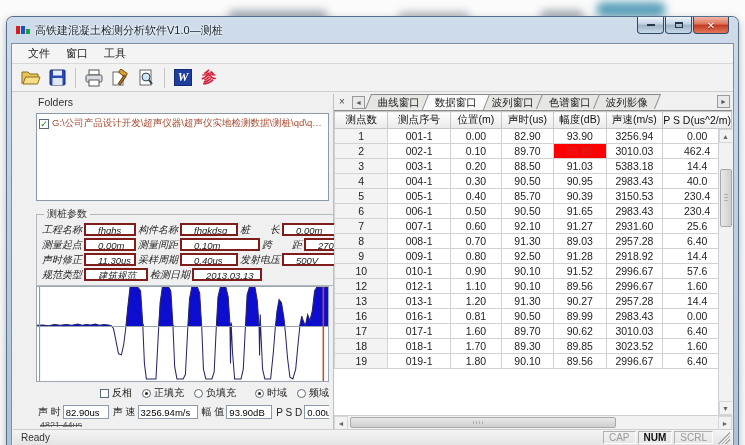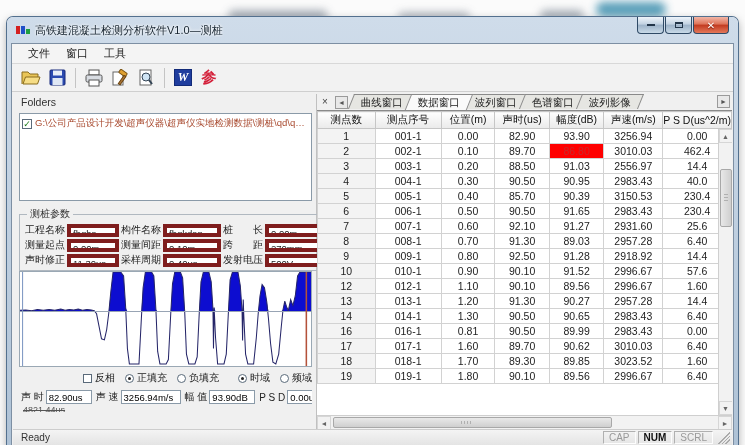--- a/index.html
+++ b/index.html
@@ -40,35 +40,35 @@
   .tbtn { width:26px; height:24px; display:flex; align-items:center; justify-content:center; }
   .tsep { width:1px; height:20px; background:#c4c4c4; margin:0 5px; }
   .word-glyph { width:18px; height:17px; background:#1f3d9e; border:1px solid #122a78; color:#fff;
     font-family:"Liberation Serif","DejaVu Serif",serif; font-style:italic; font-weight:bold;
     font-size:12px; display:flex; align-items:center; justify-content:center; }
   .param-glyph { color:#d4203a; font-size:15px; font-weight:bold; }
 
   .main { position:absolute; left:1px; right:1px; top:50px; bottom:17px; display:flex; }
 
   
-  .leftpanel { width:303px; padding:2px 4px 0 6px; position:relative; }
+  .leftpanel { width:303px; padding:2px 4px 0 6px; position:relative;margin-left:17px; }
   .panel-head { height:15px; font-size:10.5px; color:#333; padding-left:2px; }
   .folders-list { height:88px; background:#fff; border:1px solid #8a9aa8; margin-top:2px;
     padding:3px 2px; overflow:hidden; }
   .folder-item { display:flex; align-items:center; white-space:nowrap; overflow:hidden; }
   .cbx { width:10px; height:10px; border:1px solid #5a6a7a; background:#fff; flex:none;
     font-size:9px; line-height:9px; text-align:center; color:#1a7a1a; margin-right:3px; }
   .folder-path { font-size:9.5px; color:#a8492e; overflow:hidden; text-overflow:ellipsis; }
 
   .params { border:1px solid #b0b8c0; margin-top:6px; padding:1px 3px 3px 3px; }
   .params legend { font-size:10px; color:#333; padding:0 3px; margin-left:4px; }
-  .prow { display:flex; align-items:flex-end; margin-top:1px; }
+  .prow { display:flex; align-items:flex-start; margin-top:1px;font-style:italic; }
   .pl { font-size:10px; color:#222; white-space:nowrap; margin:0 2px 0 2px; }
-  .pi { background:#fff; border:4px solid #7f1d1d; height:13px; line-height:12px;
-    font-size:9.5px; color:#222; padding:0 2px; overflow:hidden; white-space:nowrap; flex:none; }
+  .pi { background:#fff; border:2px solid #7f1d1d; height:13px; line-height:12px;
+    font-size:9.5px; color:#222; padding:0 12px; overflow:hidden; white-space:nowrap; flex:none; }
 
   .wave-label { font-size:10.5px; color:#333; margin:5px 0 2px 4px; }
   .wave-box { height:96px; background:#fff; border:1px solid #9aa8b4; position:relative; }
   .wave-box svg { display:block; width:100%; height:100%; }
 
   .ctrl-row { display:flex; align-items:center; font-size:10px; color:#222;
     margin-top:4px; padding-left:64px; white-space:nowrap; }
   .ck { width:9px; height:9px; border:1px solid #5a6a7a; background:#fff; margin-right:3px; flex:none; }
   .rd { width:9px; height:9px; border:1px solid #5a6a7a; border-radius:50%; background:#fff;
     margin:0 3px 0 10px; flex:none; position:relative; }
@@ -243,31 +243,37 @@
                   <div class="pi" style="width: 52px;">fhghs</div>
                   <span class="pl">构件名称</span>
                   <div class="pi" style="width: 58px;">fhgkdsg</div>
                   <span class="pl">桩　　长</span>
                   <div class="pi" style="width: 56px;">0.00m</div>
                 </div>
                 <div class="prow">
                   <span class="pl">测量起点</span>
                   <div class="pi" style="width: 52px;">0.00m</div>
                   <span class="pl">测量间距</span>
-                  <div class="pi" style="width: 58px;">0.10m</div>
+                  <div class="pi" style="width: 80px;">0.10m</div>
                   <span class="pl">跨　　距</span>
                   <div class="pi" style="width: 56px;">270mm</div>
                 </div>
                 <div class="prow">
                   <span class="pl">声时修正</span>
                   <div class="pi" style="width: 52px;">11.30us</div>
                   <span class="pl">采样周期</span>
                   <div class="pi" style="width: 58px;">0.40us</div>
                   <span class="pl">发射电压</span>
                   <div class="pi" style="width: 56px;">500V</div>
+                </div>
+                <div class="prow">
+                  <span class="pl">规范类型</span>
+                  <div class="pi" style="width: 64px;">建筑规范</div>
+                  <span class="pl">检测日期</span>
+                  <div class="pi" style="width: 70px;">2013.03.13</div>
                 </div>
               </div>
           </fieldset>
 
           <div class="wave-box">
             <svg viewBox="0 0 282 94" preserveAspectRatio="none">
               <path d="M0.0,39.5 L0.0,38.3 L5.6,37.9 L11.3,38.7 L16.9,37.5 L22.6,38.3 L28.2,37.5 L33.8,38.3 L39.5,37.1 L43.7,38.3 L47.9,37.5 L52.2,37.9 L56.4,37.1 L60.6,38.3 L64.9,37.5 L69.1,37.9 L71.9,38.7 L74.2,39.5 L76.7,39.5 L79.0,39.5 L81.8,39.5 L84.0,39.5 L86.0,39.5 L88.0,19.7 L90.2,0.0 L92.5,0.0 L97.6,0.0 L100.4,3.9 L102.4,35.5 L104.1,39.5 L106.0,39.5 L108.3,39.5 L112.8,39.5 L115.3,39.5 L117.6,39.5 L119.3,15.8 L121.5,0.0 L123.8,0.0 L127.5,0.0 L129.7,3.9 L131.7,37.5 L133.4,39.5 L135.6,39.5 L138.2,39.5 L141.6,39.5 L143.8,39.5 L146.1,39.5 L147.8,11.8 L150.0,0.0 L152.3,0.0 L155.4,0.0 L157.6,5.9 L159.6,39.5 L161.3,39.5 L163.6,39.5 L166.1,39.5 L169.5,39.5 L171.7,39.5 L173.7,39.5 L175.4,9.9 L177.7,0.0 L179.9,0.0 L183.0,0.0 L185.3,9.9 L187.0,37.5 L187.5,39.5 L188.1,35.5 L189.5,39.5 L191.5,39.5 L193.7,39.5 L197.7,39.5 L199.9,39.5 L201.9,39.5 L203.6,7.9 L205.9,0.0 L208.1,0.0 L211.2,0.0 L213.5,13.8 L215.2,39.5 L215.7,39.5 L216.3,27.6 L216.9,39.5 L218.6,39.5 L220.8,39.5 L223.6,39.5 L226.4,39.5 L229.0,39.5 L231.0,39.5 L232.6,23.7 L234.6,12.6 L236.9,15.8 L239.1,29.6 L240.8,39.5 L242.8,39.5 L245.1,39.5 L247.9,39.5 L250.7,39.5 L253.2,39.5 L254.9,37.5 L256.6,29.2 L258.3,34.7 L260.0,38.7 L262.3,27.6 L264.5,33.6 L266.8,23.7 L269.0,3.9 L271.3,0.0 L274.1,0.0 L282.0,0.0 L282.0,39.5 Z" fill="#0d0dd0"></path>
               <path fill="none" stroke-width="1" d="M0.0,38.3 L5.6,37.9 L11.3,38.7 L16.9,37.5 L22.6,38.3 L28.2,37.5 L33.8,38.3 L39.5,37.1 L43.7,38.3 L47.9,37.5 L52.2,37.9 L56.4,37.1 L60.6,38.3 L64.9,37.5 L69.1,37.9 L71.9,38.7 L74.2,41.8 L76.7,54.8 L79.0,66.8 L81.8,67.9 L84.0,57.6 L86.0,41.2 L88.0,19.7 L90.2,0.0 L92.5,0.0 L97.6,0.0 L100.4,3.9 L102.4,35.5 L104.1,76.6 L106.0,91.9 L108.3,91.9 L112.8,91.9 L115.3,91.9 L117.6,46.7 L119.3,15.8 L121.5,0.0 L123.8,0.0 L127.5,0.0 L129.7,3.9 L131.7,37.5 L133.4,79.4 L135.6,91.9 L138.2,91.9 L141.6,91.9 L143.8,87.5 L146.1,41.2 L147.8,11.8 L150.0,0.0 L152.3,0.0 L155.4,0.0 L157.6,5.9 L159.6,39.5 L161.3,82.1 L163.6,91.9 L166.1,91.9 L169.5,91.9 L171.7,84.8 L173.7,41.2 L175.4,9.9 L177.7,0.0 L179.9,0.0 L183.0,0.0 L185.3,9.9 L187.0,37.5 L187.5,76.6 L188.1,35.5 L189.5,65.7 L191.5,91.9 L193.7,91.9 L197.7,91.9 L199.9,82.1 L201.9,41.2 L203.6,7.9 L205.9,0.0 L208.1,0.0 L211.2,0.0 L213.5,13.8 L215.2,39.5 L215.7,68.5 L216.3,27.6 L216.9,43.9 L218.6,82.1 L220.8,91.9 L223.6,91.9 L226.4,91.9 L229.0,65.7 L231.0,39.5 L232.6,23.7 L234.6,12.6 L236.9,15.8 L239.1,29.6 L240.8,46.7 L242.8,71.2 L245.1,90.3 L247.9,91.9 L250.7,82.1 L253.2,54.8 L254.9,37.5 L256.6,29.2 L258.3,34.7 L260.0,38.7 L262.3,27.6 L264.5,33.6 L266.8,23.7 L269.0,3.9 L271.3,0.0 L274.1,0.0 L282.0,0.0" stroke="#252568"></path>
               <line stroke-width="1" x1="0" x2="282" y1="39.48" y2="39.48" stroke="#98a4b4"></line>
               <line stroke-width="1" x1="2.5" x2="2.5" y1="0" y2="94" stroke="#7c96c2"></line>
@@ -355,21 +361,21 @@
                     <td class="hl">86.80</td>
                     <td>3010.03</td>
                     <td>462.4</td>
                   </tr>
                   <tr>
                     <td class="rownum">3</td>
                     <td>003-1</td>
                     <td>0.20</td>
                     <td>88.50</td>
                     <td>91.03</td>
-                    <td>2556.97</td>
+                    <td>5383.18</td>
                     <td>14.4</td>
                   </tr>
                   <tr>
                     <td class="rownum">4</td>
                     <td>004-1</td>
                     <td>0.30</td>
                     <td>90.50</td>
                     <td>90.95</td>
                     <td>2983.43</td>
                     <td>40.0</td>
@@ -438,29 +444,20 @@
                     <td>1.60</td>
                   </tr>
                   <tr>
                     <td class="rownum">13</td>
                     <td>013-1</td>
                     <td>1.20</td>
                     <td>91.30</td>
                     <td>90.27</td>
                     <td>2957.28</td>
                     <td>14.4</td>
-                  </tr>
-                  <tr>
-                    <td class="rownum">14</td>
-                    <td>014-1</td>
-                    <td>1.30</td>
-                    <td>90.50</td>
-                    <td>90.65</td>
-                    <td>2983.43</td>
-                    <td>6.40</td>
                   </tr>
                   <tr>
                     <td class="rownum">16</td>
                     <td>016-1</td>
                     <td>0.81</td>
                     <td>90.50</td>
                     <td>89.99</td>
                     <td>2983.43</td>
                     <td>0.00</td>
                   </tr>

